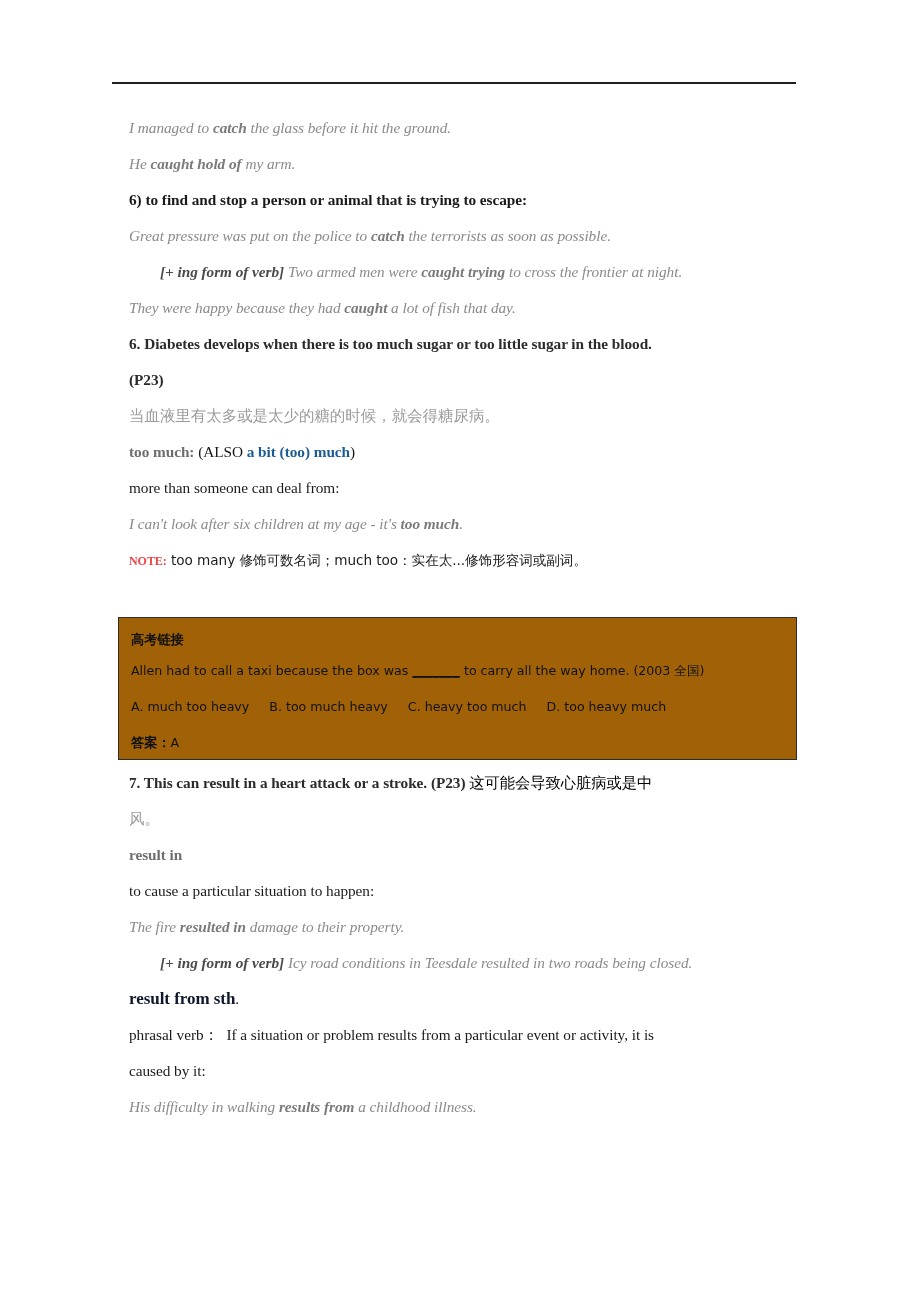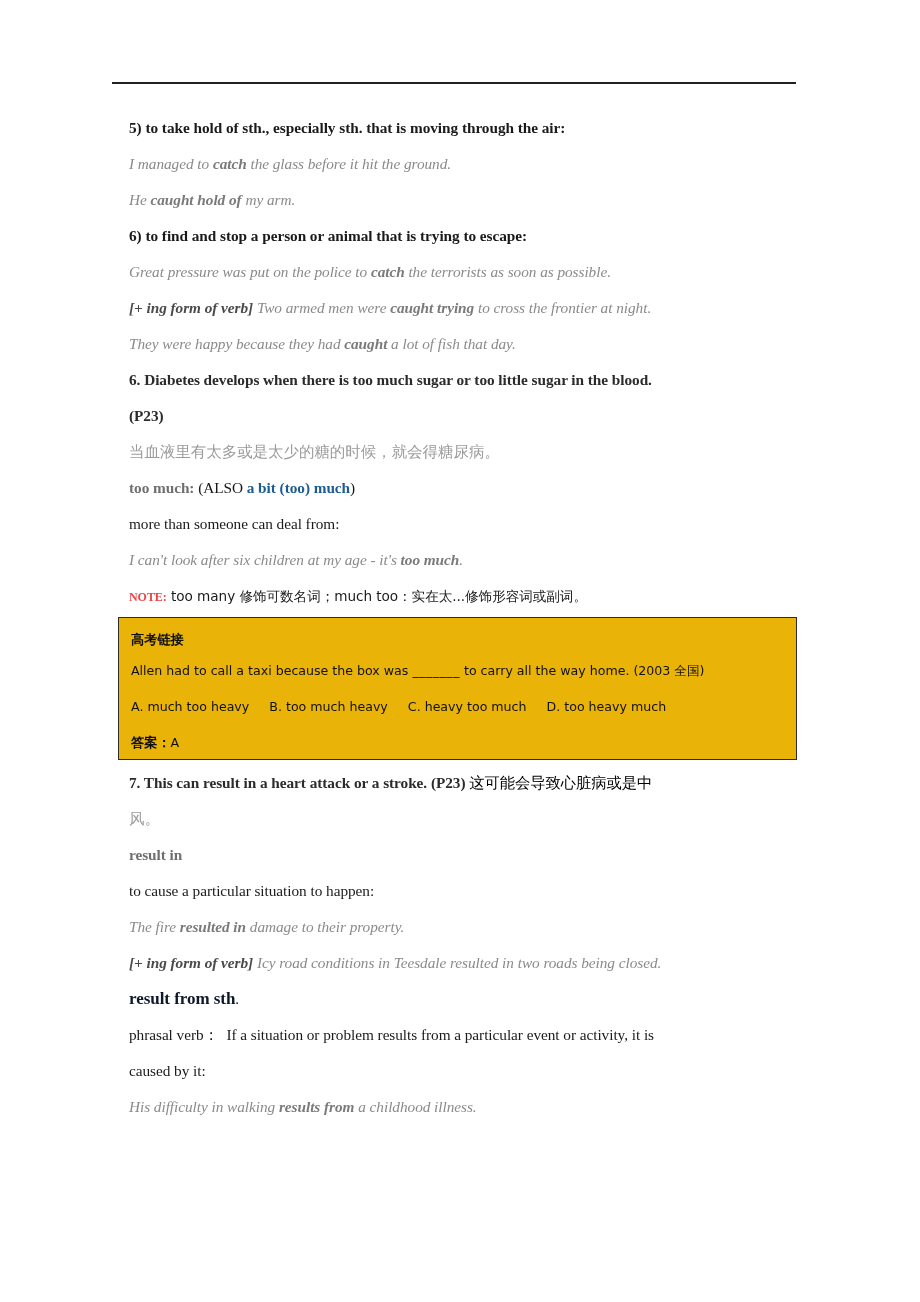--- a/index.html
+++ b/index.html
@@ -38,21 +38,21 @@
   .ln {
     font-size: 15.3px;
     line-height: 36px;
     color: #1a1a1a;
     white-space: pre-wrap;
     letter-spacing: -0.05px;
   }
   .ln.bold      { font-weight: bold; }
   .ln.example   { font-style: italic; color: #8a8a8a; }
   .ln.example b { font-weight: bold; color: #7a7a7a; font-style: italic; }
-  .ln.example i.brk { font-style: italic; font-weight: bold; color: #4a4a4a; }
+  .ln.example i.brk { font-style: italic; font-weight: bold; color: #4a4a4a; margin-left: 31px; }
   .ln.cn        { color: #9b9b9b; font-size: 15.5px; }
   .ln.heading   { font-weight: bold; color: #2b2b2b; }
   .gray-bold    { font-weight: bold; color: #6f6f6f; }
   .blue-bold    { font-weight: bold; color: #1c5c94; text-align: center; }
   .blue-head    { font-weight: bold; color: #0f172a; font-size: 17px; }
   .cn-inline    { color: #000000; }
   .black        { color: #161616; }
   .note-label   { font-weight: bold; font-size: 12px; color: #ef4444;
                   font-family: "Liberation Serif", "DejaVu Serif", serif; }
   .sans-cn      { font-family: "DejaVu Sans", "Liberation Sans", sans-serif;
@@ -60,59 +60,58 @@
 
   
   .exercise-box {
     position: absolute;
     left: 118px;
     top: 617px;
     width: 679px;
     height: 143px;
     border: 1.4px solid #2c2c2c;
     box-sizing: border-box;
-    background: #eab308;
+    background: #a16207;
   }
   .exercise-inner {
     padding: 9px 0 0 12px;
   }
   .ex-line {
     font-family: "DejaVu Sans", "Liberation Sans", sans-serif;
     font-size: 12.6px;
     line-height: 36px;
     color: #111111;
     white-space: pre;
   }
   .ex-title {
     font-family: "DejaVu Sans", "Liberation Sans", sans-serif;
     font-size: 13.2px;
     font-weight: bold;
     line-height: 26px;
     color: #111111;
   }
-  .ex-blank { letter-spacing: 0.5px; text-align: right; }
+  .ex-blank { text-decoration: underline; letter-spacing: 0.5px; text-align: right; }
   .opt { display: inline-block; }
 
   .sec7-head {
     font-weight: bold;
     color: #2b2b2b;
     font-size: 15.3px;
     margin-top: 12px;
   }
 </style>
 </head>
 <body>
 
 <div class="page">
 
   <div class="header-rule"></div>
 
   <div class="content">
 
-    <div class="ln bold">5) to take hold of sth., especially sth. that is moving through the air:</div>
 
     <div class="ln example"><span>I managed to </span><b>catch</b><span> the glass before it hit the ground.</span></div>
 
     <div class="ln example"><span>He </span><b>caught hold of</b><span> my arm.</span></div>
 
     <div class="ln bold">6) to find and stop a person or animal that is trying to escape:</div>
 
     <div class="ln example"><span>Great pressure was put on the police to </span><b>catch</b><span> the terrorists as soon as possible.</span></div>
 
     <div class="ln example"><i class="brk">[+ ing form of verb]</i><span> Two armed men were </span><b>caught trying</b><span> to cross the frontier at night.</span></div>

